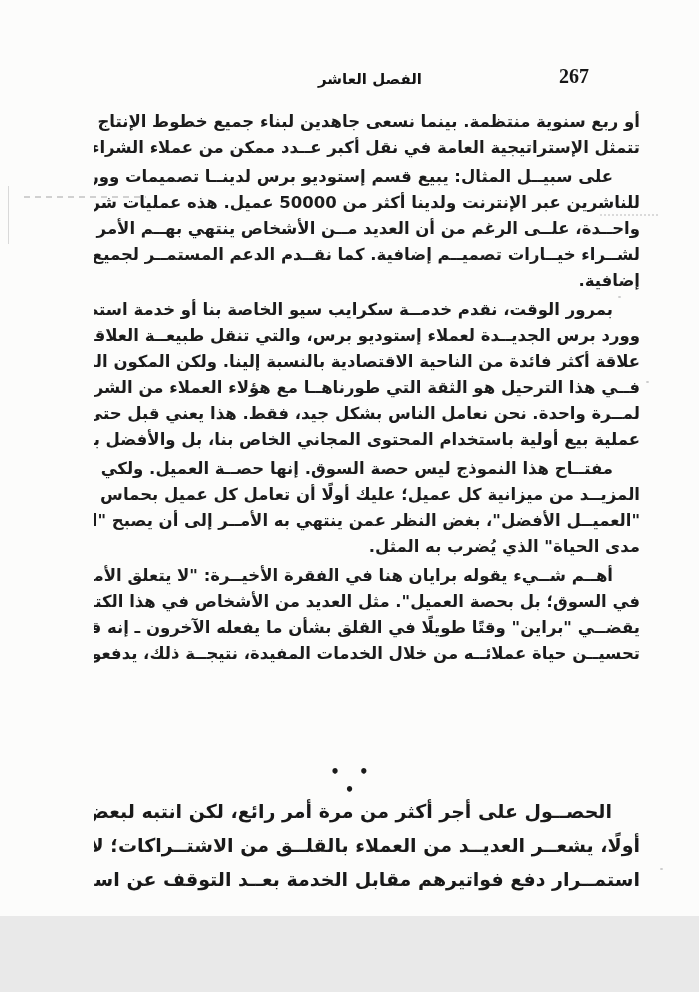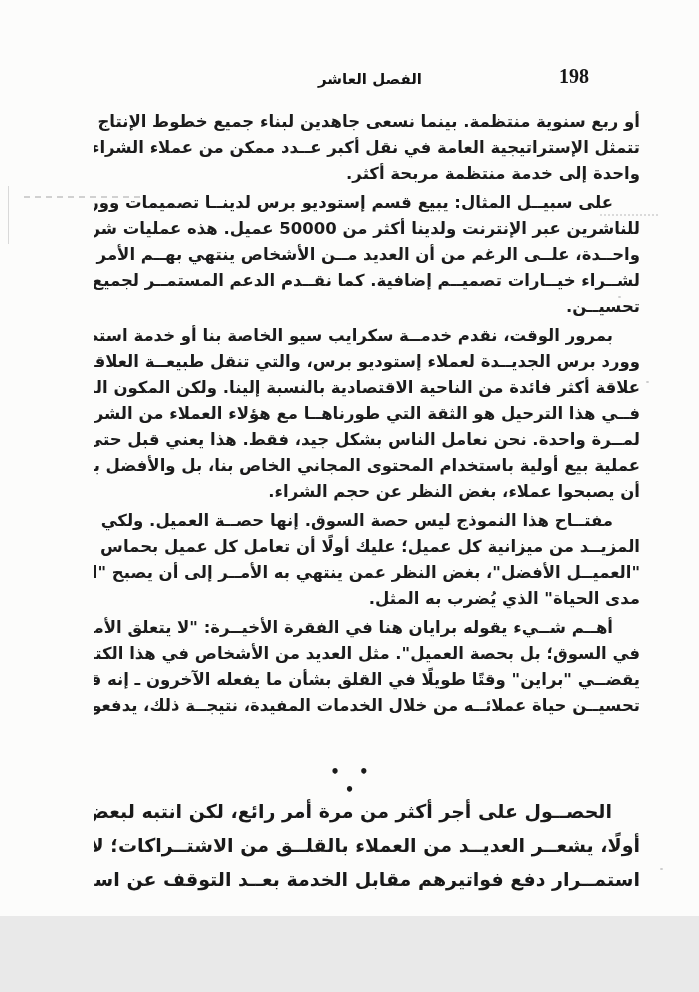--- a/index.html
+++ b/index.html
@@ -72,55 +72,53 @@
   .s3{top:381px;left:646px;}
   .s4{top:523px;left:448px;}
   .s5{top:868px;left:660px;}
 </style>
 </head>
 <body>
 
 <div class="page">
 
   <div class="chapter-title">الفصل العاشر</div>
-  <div class="page-number">198</div>
+  <div class="page-number">267</div>
 
   <div class="art art-dash"></div>
   <div class="art art-dots-r"></div>
   <div class="art art-vline"></div>
   <div class="art speck s1"></div>
   <div class="art speck s2"></div>
   <div class="art speck s3"></div>
   <div class="art speck s4"></div>
   <div class="art speck s5"></div>
 
   <div class="body-col">
 
     <div class="para">
       <div class="ln">أو ربع سنوية منتظمة. بينما نسعى جاهدين لبناء جميع خطوط الإنتاج لدينا،</div>
       <div class="ln">تتمثل الإستراتيجية العامة في نقل أكبر عــدد ممكن من عملاء الشراء لمرة</div>
-      <div class="ln end">واحدة إلى خدمة منتظمة مربحة أكثر.</div>
     </div>
 
     <div class="para">
       <div class="ln ind">على سبيــل المثال: يبيع قسم إستوديو برس لدينــا تصميمات وورد برس</div>
       <div class="ln">للناشرين عبر الإنترنت ولدينا أكثر من 50000 عميل. هذه عمليات شراء لمرة</div>
       <div class="ln">واحــدة، علــى الرغم من أن العديد مــن الأشخاص ينتهي بهــم الأمر بالعودة</div>
       <div class="ln">لشــراء خيــارات تصميــم إضافية. كما نقــدم الدعم المستمــر لجميع هؤلاء</div>
-      <div class="ln end">تحسيــن.</div>
+      <div class="ln end">إضافية.</div>
     </div>
 
     <div class="para">
       <div class="ln ind">بمرور الوقت، نقدم خدمــة سكرايب سيو الخاصة بنا أو خدمة استضافة</div>
       <div class="ln">وورد برس الجديــدة لعملاء إستوديو برس، والتي تنقل طبيعــة العلاقة إلى</div>
       <div class="ln">علاقة أكثر فائدة من الناحية الاقتصادية بالنسبة إلينا. ولكن المكون السري</div>
       <div class="ln">فــي هذا الترحيل هو الثقة التي طورناهــا مع هؤلاء العملاء من الشراء الأولي</div>
       <div class="ln">لمــرة واحدة. نحن نعامل الناس بشكل جيد، فقط. هذا يعني قبل حتى إجراء</div>
       <div class="ln">عملية بيع أولية باستخدام المحتوى المجاني الخاص بنا، بل والأفضل بمجرد</div>
-      <div class="ln end">أن يصبحوا عملاء، بغض النظر عن حجم الشراء.</div>
     </div>
 
     <div class="para">
       <div class="ln ind">مفتــاح هذا النموذج ليس حصة السوق. إنها حصــة العميل. ولكي تربح</div>
       <div class="ln">المزيــد من ميزانية كل عميل؛ عليك أولًا أن تعامل كل عميل بحماس باعتباره</div>
       <div class="ln">"العميــل الأفضل"، بغض النظر عمن ينتهي به الأمــر إلى أن يصبح "العميل</div>
       <div class="ln end">مدى الحياة" الذي يُضرب به المثل.</div>
     </div>
 
     <div class="para">

